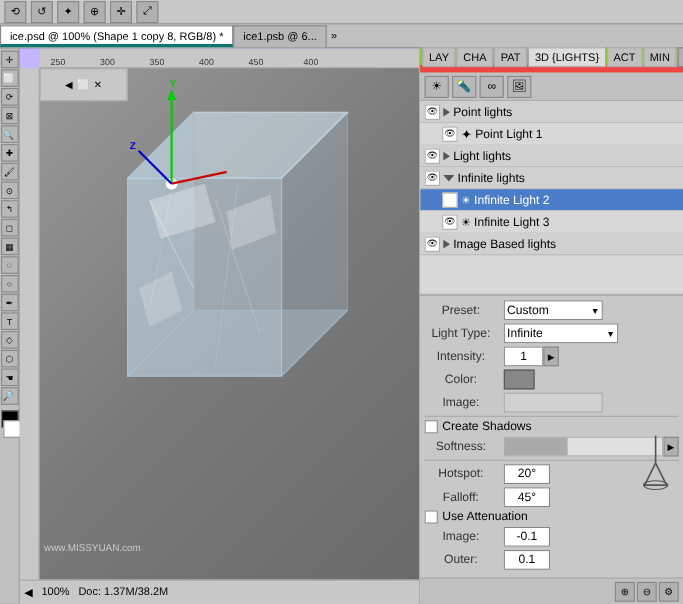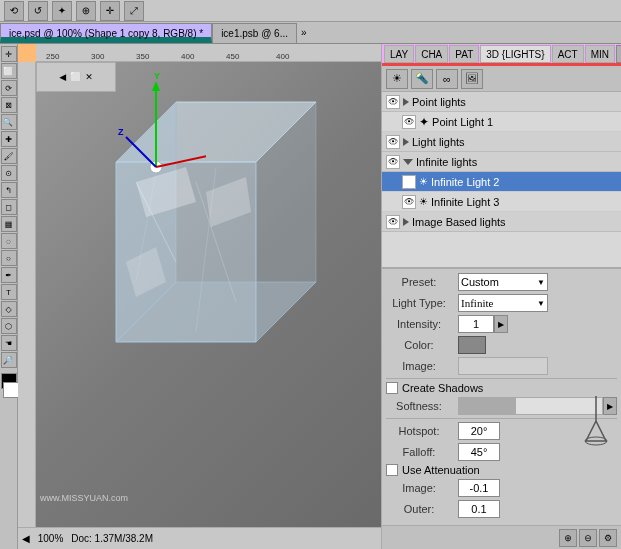--- a/index.html
+++ b/index.html
@@ -14,35 +14,35 @@
     #top-bar .coord-area { display: flex; align-items: center; gap: 4px; margin-left: 8px; font-size: 11px; }
     #top-bar .coord-label { color: #333; }
     #top-bar .coord-val { background: #fff; border: 1px solid #999; padding: 0 4px; height: 16px; line-height: 16px; min-width: 60px; }
 
     
     #tabs-row {
       width: 100%; height: 22px; background: #c0c0c0; border-bottom: 1px solid #888;
       display: flex; align-items: flex-end;
     }
     .tab { height: 20px; padding: 0 8px; background: #b8b8b8; border: 1px solid #888; border-bottom: none; font-size: 10px; line-height: 20px; cursor: pointer; white-space: nowrap; }
-    .tab.active { background: #c4b5fd; border-bottom: 6px solid #0f766e; }
+    .tab.active { background: #ffffff; border-bottom: 3px solid #0f766e; }
     .tab-more { padding: 0 4px; font-size: 10px; line-height: 20px; }
 
     
     #main-area { display: flex; width: 621px; height: 505px; }
 
     
     #left-toolbar {
       width: 18px; background: #c0c0c0; border-right: 1px solid #999;
       display: flex; flex-direction: column; align-items: center; padding-top: 2px; gap: 1px;
     }
     .tool-btn { width: 16px; height: 16px; background: #b8b8b8; border: 1px solid #888; font-size: 8px; display: flex; align-items: center; justify-content: center; cursor: pointer; }
 
     
-    #canvas-area { flex: 1; position: relative; overflow: hidden; background: #fdba74; }
+    #canvas-area { flex: 1; position: relative; overflow: hidden; background: #c4b5fd; }
 
     
     #ruler-top { position: absolute; top: 0; left: 18px; right: 0; height: 18px; background: #c8c8c8; border-bottom: 1px solid #aaa; display: flex; align-items: flex-end; overflow: hidden; }
     #ruler-left { position: absolute; top: 18px; left: 0; width: 18px; bottom: 0; background: #c8c8c8; border-right: 1px solid #aaa; }
 
     .ruler-h { width: 100%; height: 100%; position: relative; }
     .ruler-mark { position: absolute; bottom: 0; font-size: 8px; color: #333; }
 
     
     #canvas-content {
@@ -51,21 +51,21 @@
       overflow: hidden;
     }
 
     
     #status-bar { position: absolute; bottom: 0; left: 0; right: 0; height: 22px; background: #c8c8c8; border-top: 1px solid #aaa; display: flex; align-items: center; padding: 0 4px; font-size: 10px; gap: 8px; }
 
     
     #right-panel { width: 240px; background: #c8c8c8; border-left: 1px solid #aaa; display: flex; flex-direction: column; }
 
     
-    #panel-tabs { height: 22px; background: #f0abfc; display: flex; align-items: center; padding: 0 2px; gap: 1px; border-bottom: 3px solid #ef4444; }
+    #panel-tabs { height: 22px; background: #84cc16; display: flex; align-items: center; padding: 0 2px; gap: 1px; border-bottom: 7px solid #ef4444; }
     .panel-tab { height: 18px; padding: 0 5px; font-size: 10px; line-height: 18px; background: #c0c0c0; border: 1px solid #aaa; cursor: pointer; white-space: nowrap; }
     .panel-tab.active { background: #ddd; }
     .panel-tab-icons { display: flex; gap: 2px; margin-left: auto; }
     .panel-icon { width: 18px; height: 18px; background: #b0b0b0; border: 1px solid #888; display: flex; align-items: center; justify-content: center; font-size: 9px; cursor: pointer; }
 
     
     #panel-icon-row { height: 26px; background: #c0c0c0; display: flex; align-items: center; padding: 0 4px; gap: 3px; border-bottom: 1px solid #aaa; }
     .picon { width: 22px; height: 20px; background: #b8b8b8; border: 1px solid #888; display: flex; align-items: center; justify-content: center; font-size: 11px; cursor: pointer; }
 
     
@@ -289,21 +289,21 @@
       <div class="prop-row">
         <span class="prop-label">Preset:</span>
         <div class="prop-dropdown" style="width:90px;">
           <span>Custom</span>
           <span class="dropdown-arrow">▼</span>
         </div>
       </div>
 
       <div class="prop-row">
         <span class="prop-label">Light Type:</span>
-        <div class="prop-dropdown" style="width:90px;font-family:Liberation Serif, serif;">
+        <div class="prop-dropdown" style="width:104px;">
           <span>Infinite</span>
           <span class="dropdown-arrow">▼</span>
         </div>
       </div>
 
       <div class="prop-row">
         <span class="prop-label">Intensity:</span>
         <div class="prop-value-box">1</div>
         <div class="prop-stepper-btn">▶</div>
       </div>

